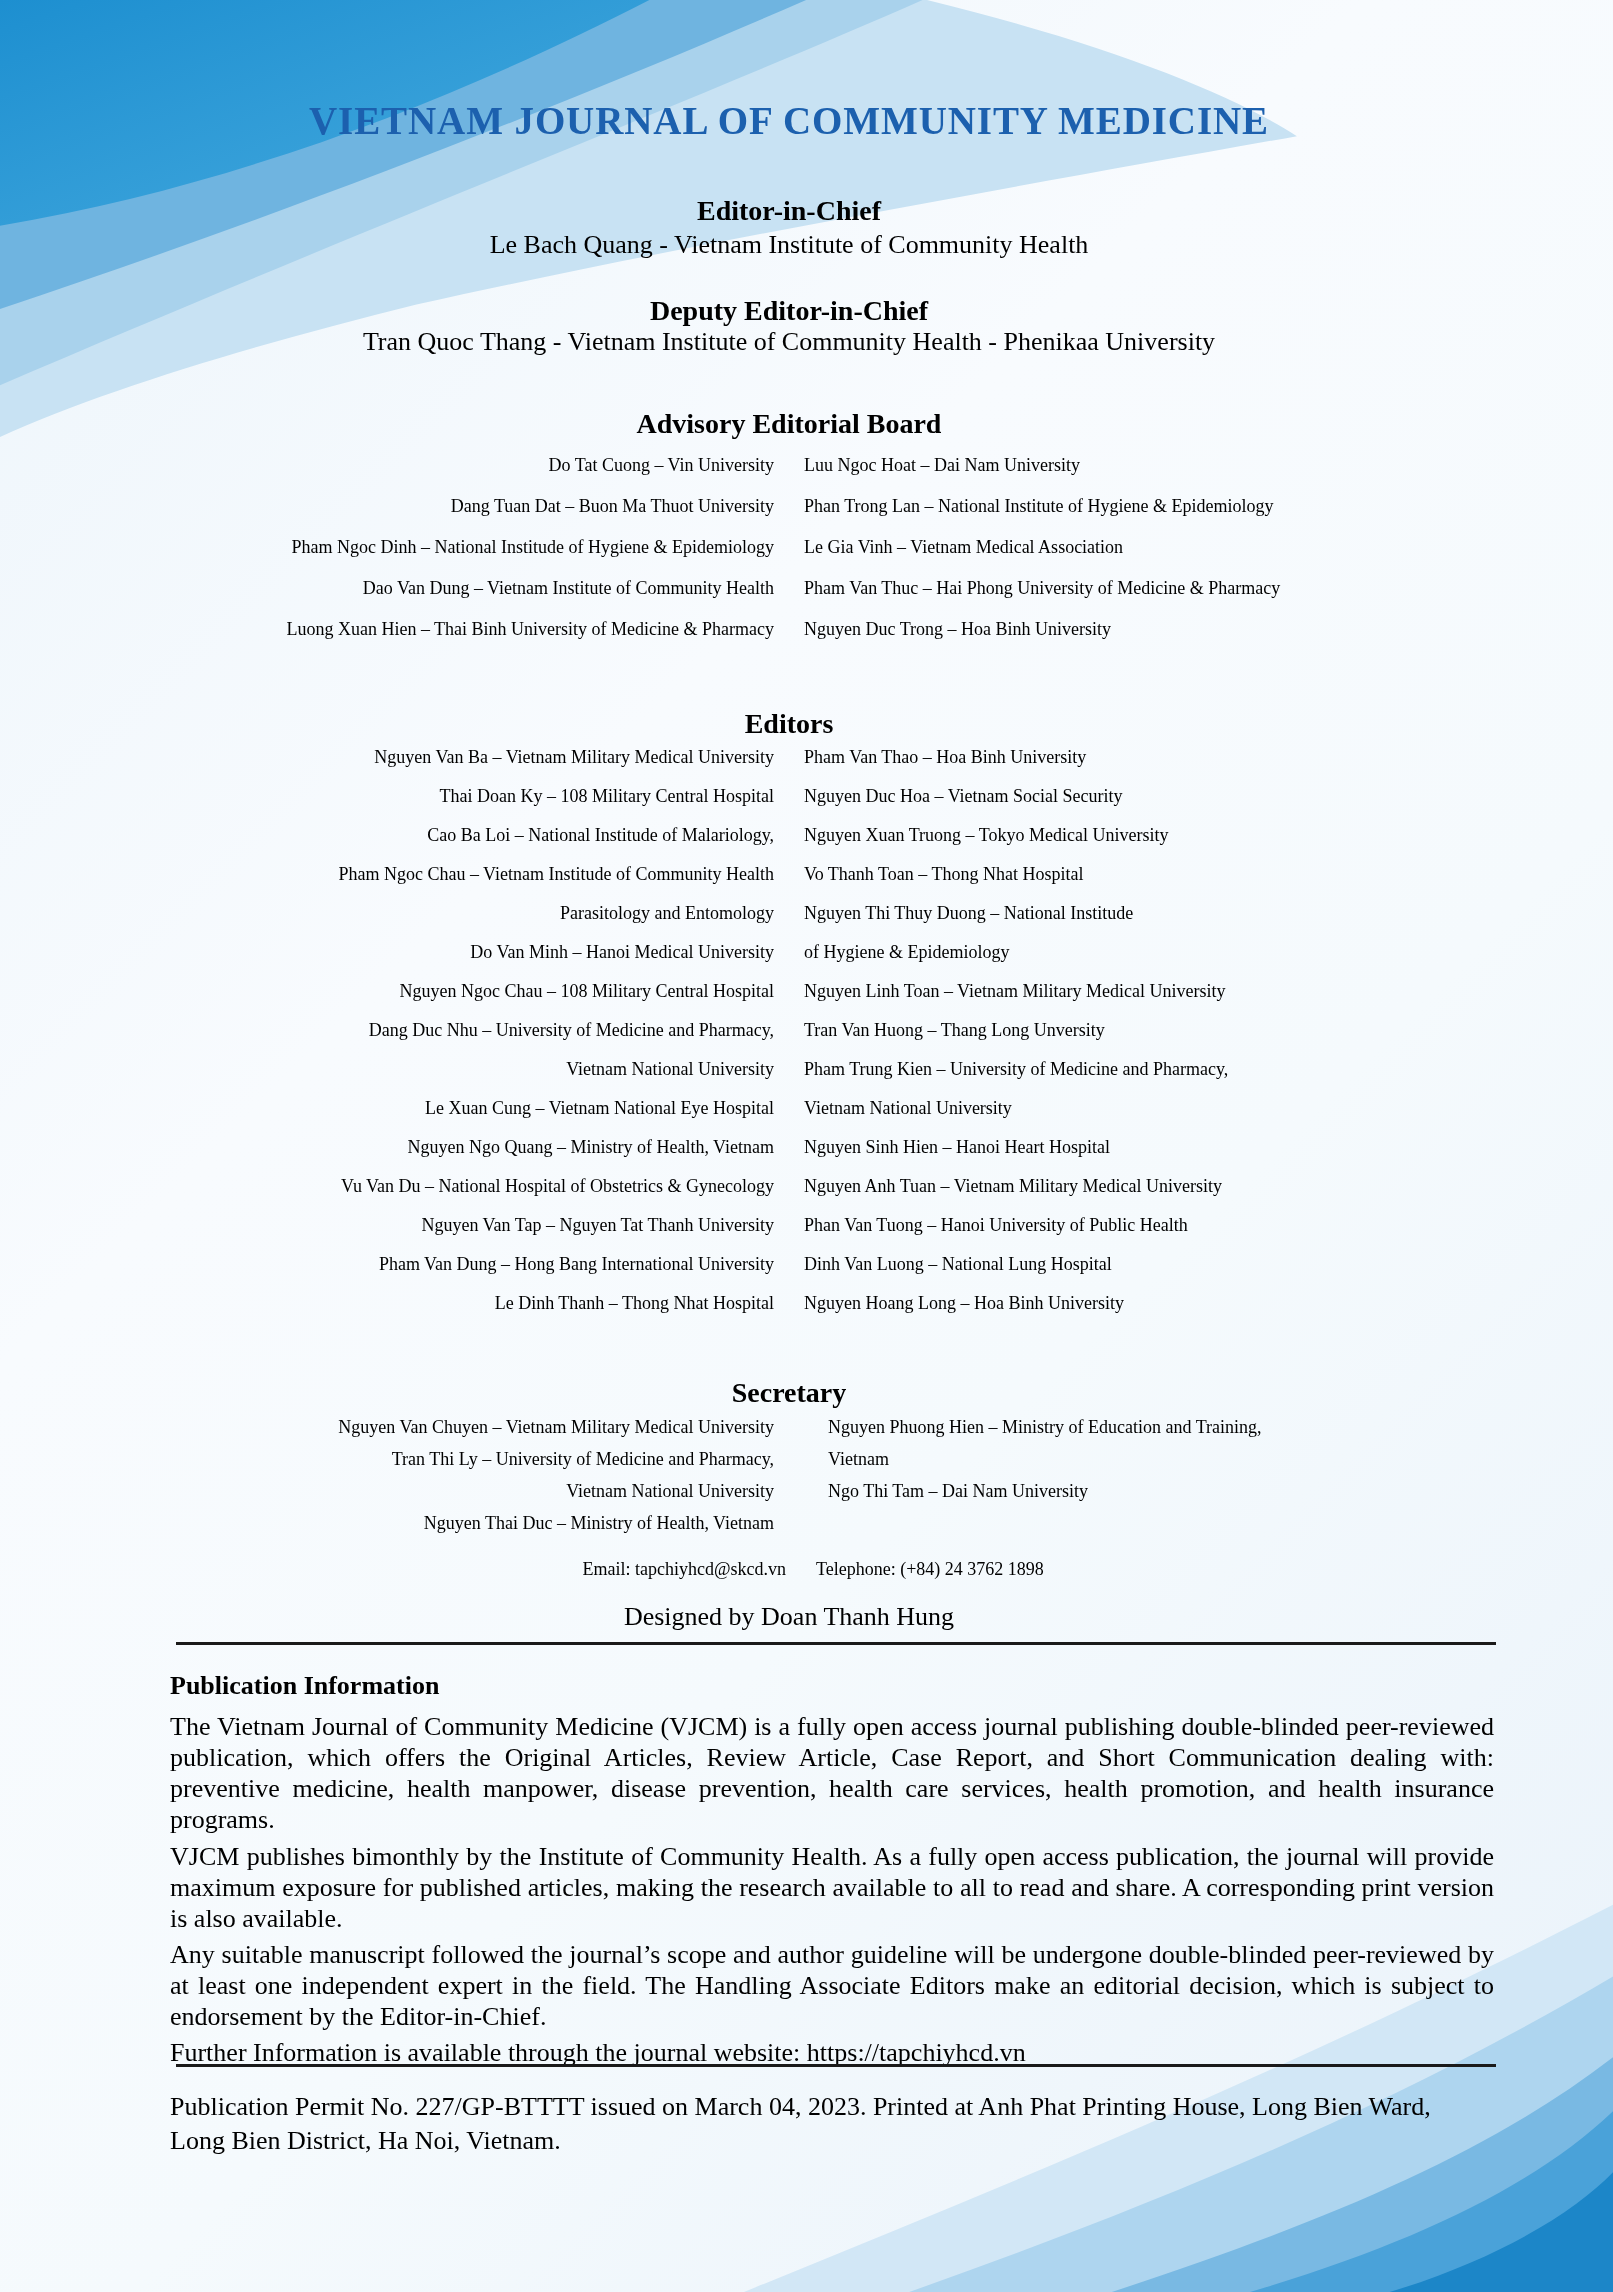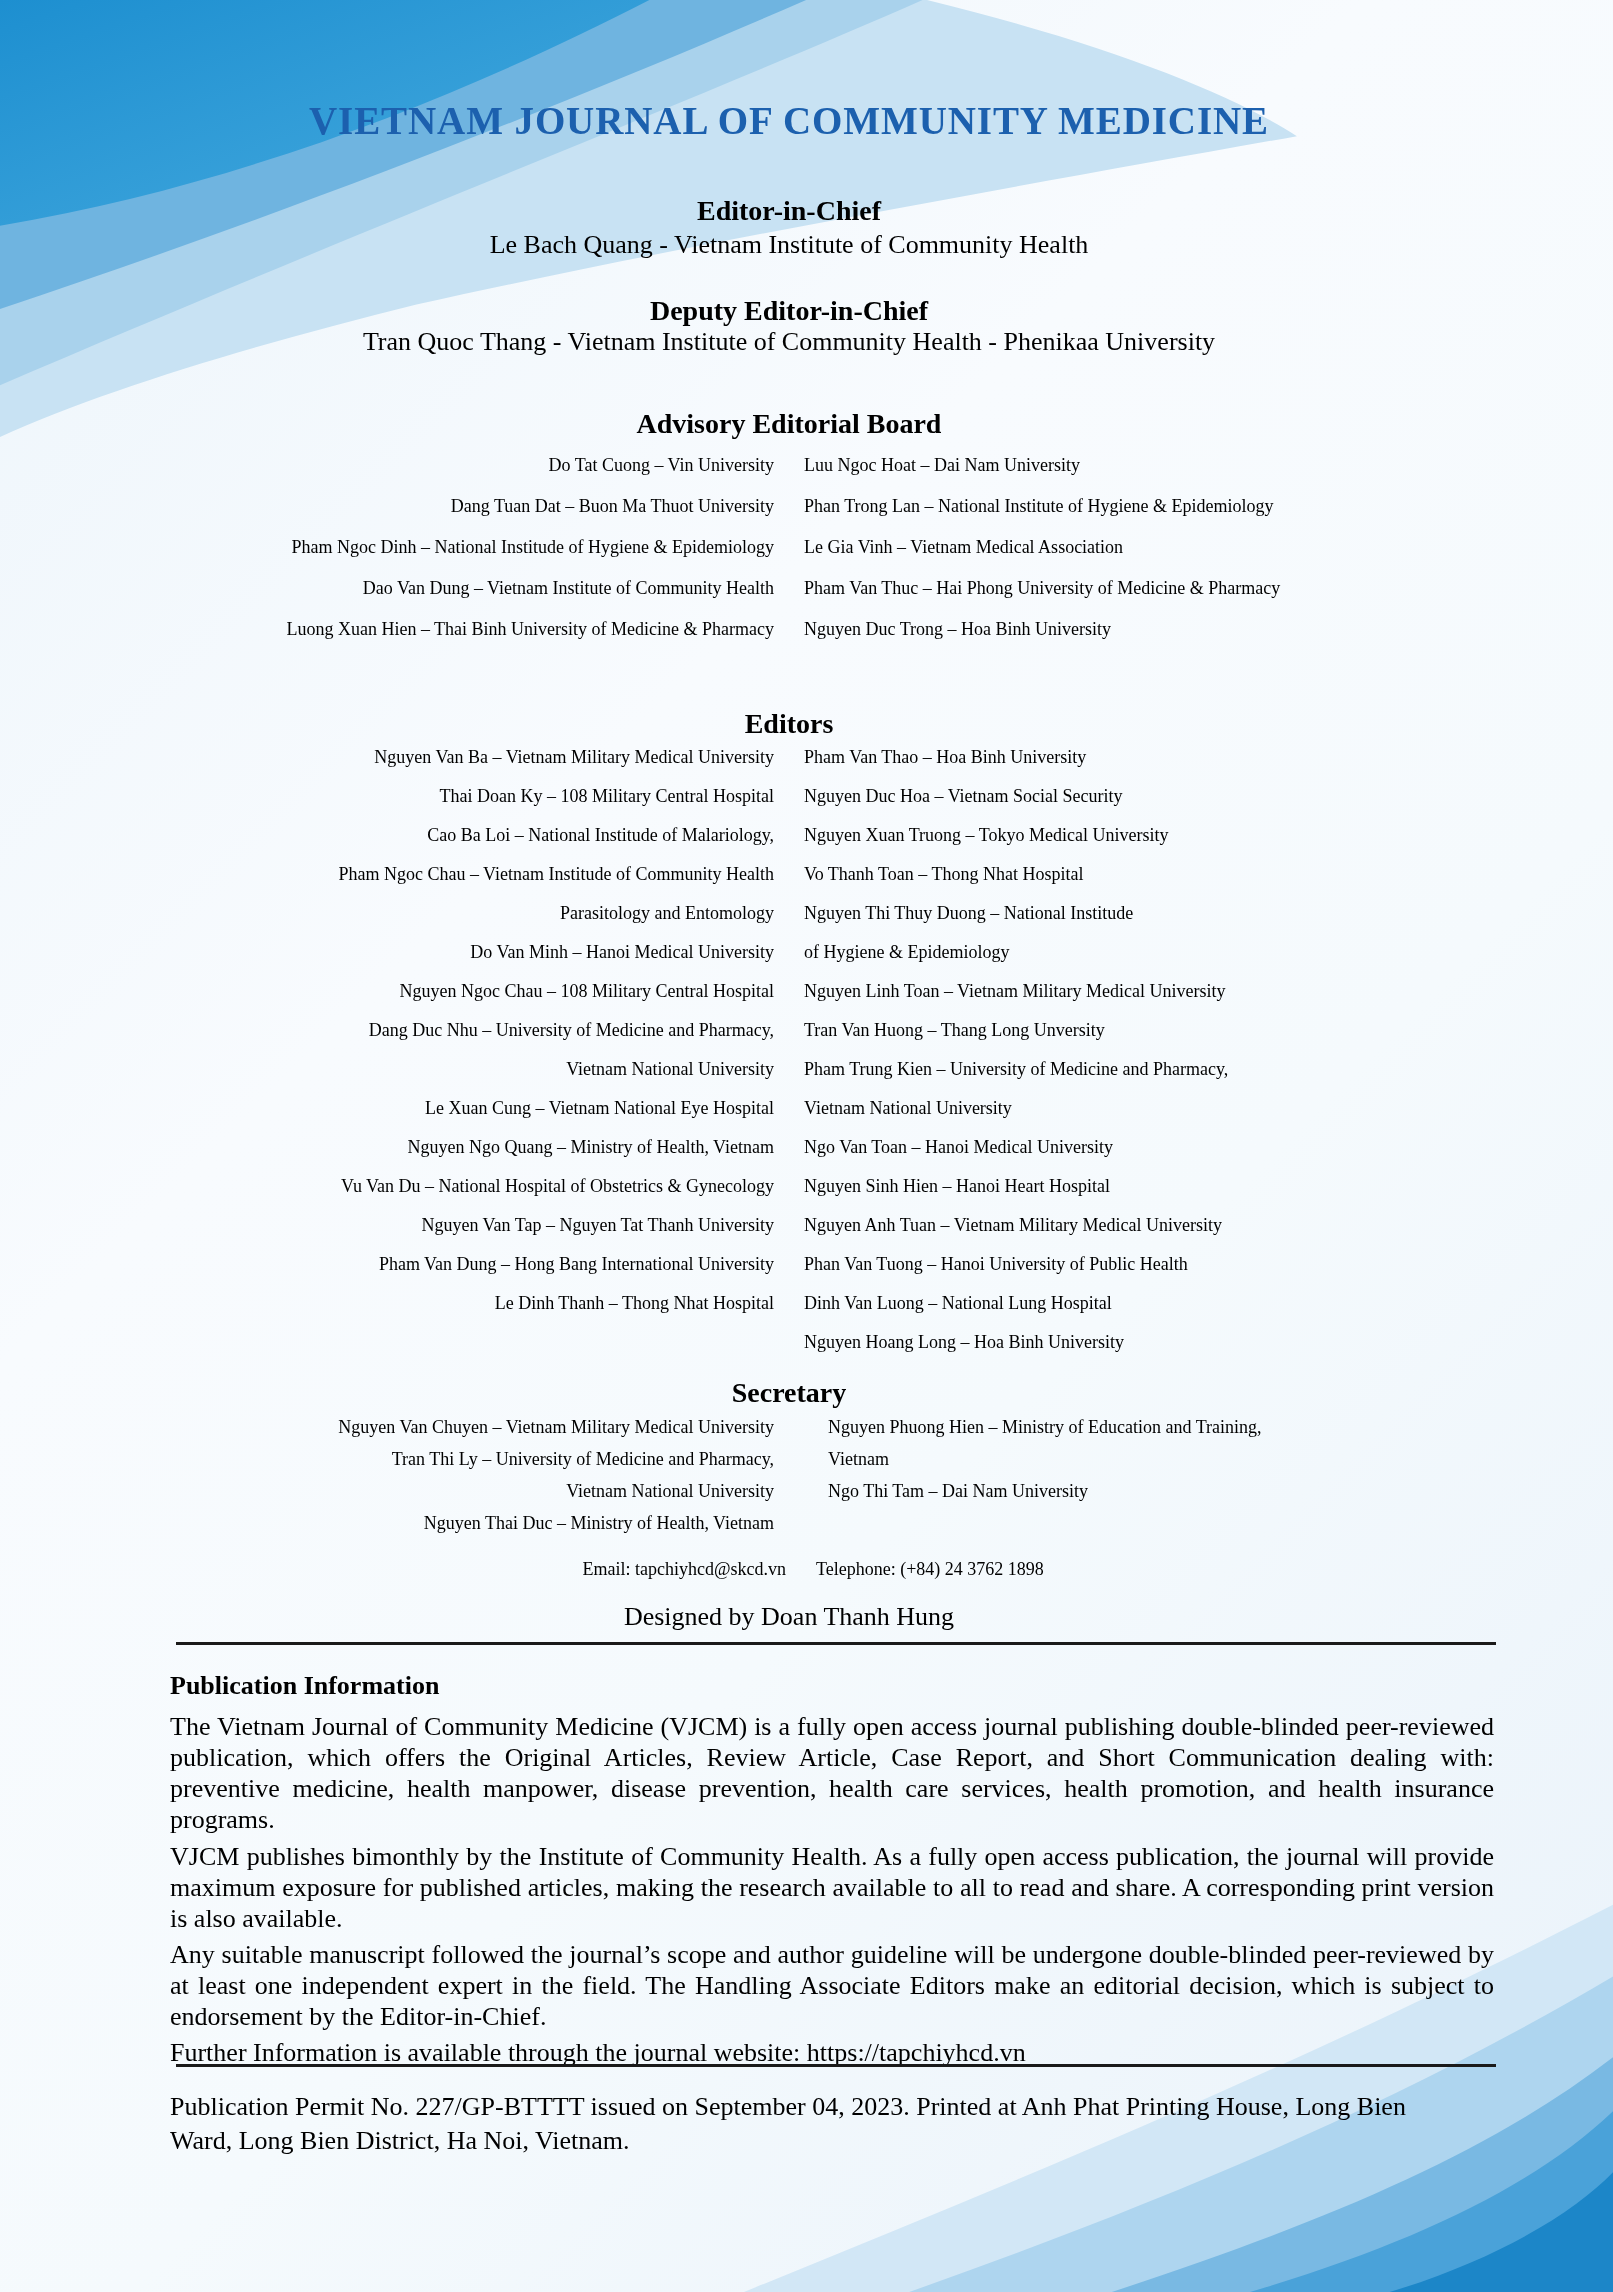--- a/index.html
+++ b/index.html
@@ -143,21 +143,20 @@
         <div class="member-line">Pham Van Thao – Hoa Binh University</div>
         <div class="member-line">Nguyen Duc Hoa – Vietnam Social Security</div>
         <div class="member-line">Nguyen Xuan Truong – Tokyo Medical University</div>
         <div class="member-line">Vo Thanh Toan – Thong Nhat Hospital</div>
         <div class="member-line">Nguyen Thi Thuy Duong – National Institude</div>
         <div class="member-line">of Hygiene &amp; Epidemiology</div>
         <div class="member-line">Nguyen Linh Toan – Vietnam Military Medical University</div>
         <div class="member-line">Tran Van Huong – Thang Long Unversity</div>
         <div class="member-line">Pham Trung Kien – University of Medicine and Pharmacy,</div>
         <div class="member-line">Vietnam National University</div>
-        <div class="member-line">Ngo Van Toan – Hanoi Medical University</div>
         <div class="member-line">Nguyen Sinh Hien – Hanoi Heart Hospital</div>
         <div class="member-line">Nguyen Anh Tuan – Vietnam Military Medical University</div>
         <div class="member-line">Phan Van Tuong – Hanoi University of Public Health</div>
         <div class="member-line">Dinh Van Luong – National Lung Hospital</div>
         <div class="member-line">Nguyen Hoang Long – Hoa Binh University</div>
       </div>
   </div>
 
   <h2 class="block section-heading h-secretary">Secretary</h2>
   <div class="block cols secretary-cols">
@@ -188,16 +187,16 @@
     <div>
         <div class="pub-par">The Vietnam Journal of Community Medicine (VJCM) is a fully open access journal publishing double-blinded peer-reviewed publication, which offers the Original Articles, Review Article, Case Report, and Short Communication dealing with: preventive medicine, health manpower, disease prevention, health care services, health promotion, and health insurance programs.</div>
         <div class="pub-par">VJCM publishes bimonthly by the Institute of Community Health. As a fully open access publication, the journal will provide maximum exposure for published articles, making the research available to all to read and share. A corresponding print version is also available.</div>
         <div class="pub-par">Any suitable manuscript followed the journal’s scope and author guideline will be undergone double-blinded peer-reviewed by at least one independent expert in the field. The Handling Associate Editors make an editorial decision, which is subject to endorsement by the Editor-in-Chief.</div>
         <div class="pub-par">Further Information is available through the journal website: https://tapchiyhcd.vn</div>
       </div>
   </div>
 
   <div class="rule rule-bottom"></div>
 
-  <p class="permit">Publication Permit No. 227/GP-BTTTT issued on September 04, 2023. Printed at Anh Phat Printing House, Long Bien Ward, Long Bien District, Ha Noi, Vietnam.</p>
+  <p class="permit">Publication Permit No. 227/GP-BTTTT issued on March 04, 2023. Printed at Anh Phat Printing House, Long Bien Ward, Long Bien District, Ha Noi, Vietnam.</p>
 
 </div>
 
 
 </body></html>

